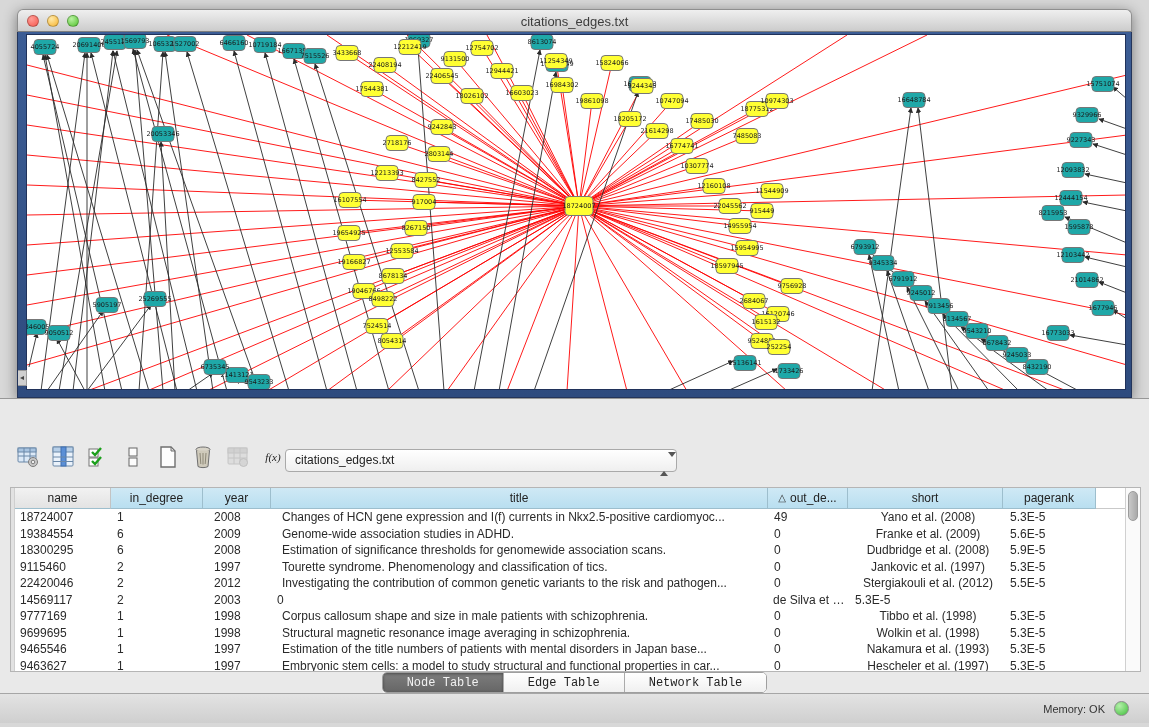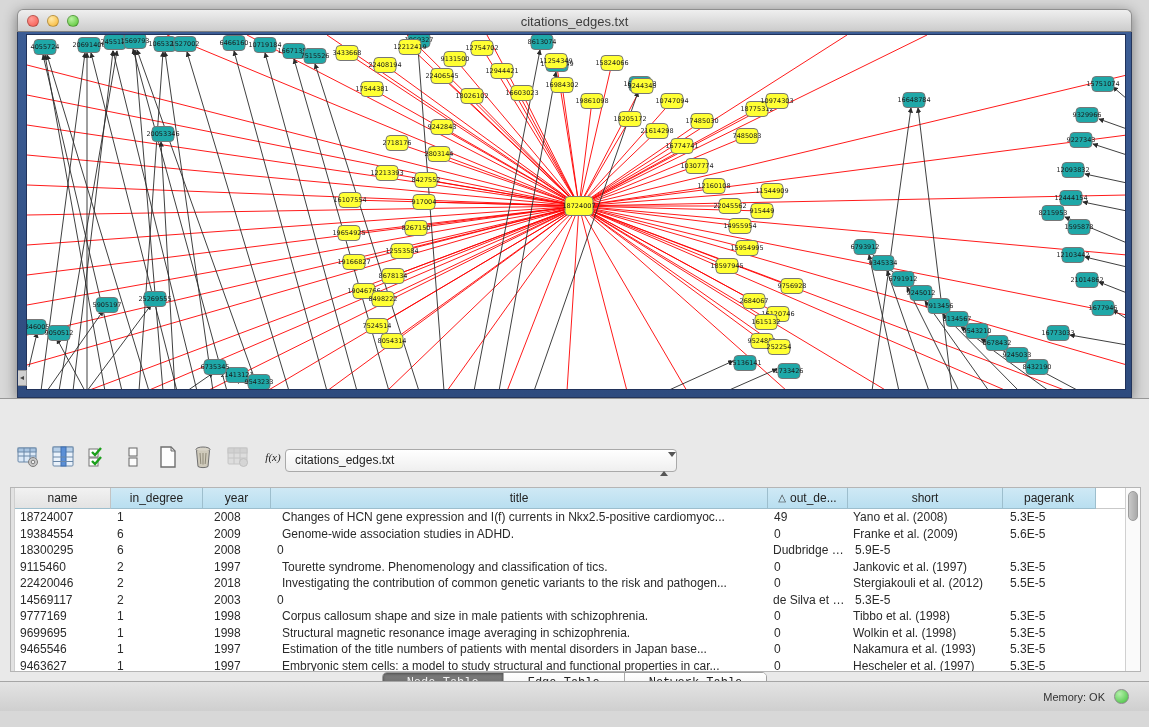--- a/index.html
+++ b/index.html
@@ -108,21 +108,21 @@
   .trow { height:16.5px; cursor:default; }
   .tcell {
     font-size:12px; color:#2a2a2a; line-height:16px;
     white-space:nowrap; overflow:hidden; text-overflow:ellipsis;
   }
   .tcell.col-name { padding-left:5px; }
   .tcell.col-in_degree { padding-left:6px; }
   .tcell.col-year { padding-left:11px; }
   .tcell.col-title { padding-left:11px; }
   .tcell.col-out_degree { padding-left:6px; }
-  .tcell.col-short { padding-left:5px; }
+  .tcell.col-short { padding-left:5px;text-align:center; }
   .tcell.col-pagerank { padding-left:7px; }
   .tw-scrollbar {
     width:15px; background:#fafafa; border-left:1px solid #d0d0d0; position:relative;
   }
   .tw-thumb {
     position:absolute; left:2px; top:3px; width:10px; height:30px;
     background:linear-gradient(90deg,#c9c9c9,#a9a9a9); border-radius:6px; border:1px solid #9b9b9b;
     cursor:pointer;
   }
 
@@ -131,21 +131,21 @@
   .segctl { display:flex; border:1px solid #9f9f9f; border-radius:5px; overflow:hidden; background:#fff; height:21px; box-shadow:0 1px 0 rgba(255,255,255,.7); }
   .seg {
     padding:0 24px; font-size:12px; line-height:20px; color:#222;
     background:linear-gradient(#ffffff,#f0f0f0); cursor:pointer; white-space:nowrap;font-family:Liberation Mono, monospace;
   }
   .seg + .seg { border-left:1px solid #ababab; }
   .seg.selected { background:linear-gradient(#7d7d7d,#666666); color:#f2f2f2; box-shadow:inset 0 1px 3px rgba(0,0,0,.4); }
 
   
   .status-bar {
-    position:absolute; left:0; bottom:16px; width:1149px; height:30px;
+    position:absolute; left:0; bottom:4px; width:1149px; height:30px;
     background:linear-gradient(#e3e3e3,#cfcfcf); border-top:1px solid #a6a6a6;
   }
   .memory-label { position:absolute; right:44px; top:9px; font-size:11px; color:#333; }
   .memory-dot {
     position:absolute; right:20px; top:7px; width:15px; height:15px; border-radius:50%;
     border:1px solid #8b8b8b;
     background:radial-gradient(circle at 35% 30%, #a9eda0, #3fbf3a);
   }
 </style>
 </head>
@@ -658,39 +658,40 @@
               <div class="tcell col-title">Genome-wide association studies in ADHD.</div>
               <div class="tcell col-out_degree">0</div>
               <div class="tcell col-short">Franke et al. (2009)</div>
               <div class="tcell col-pagerank">5.6E-5</div>
               <div class="tcell col-filler"></div>
             </div>
             <div class="trow grid-cols">
               <div class="tcell col-name">18300295</div>
               <div class="tcell col-in_degree">6</div>
               <div class="tcell col-year">2008</div>
+              <div class="tcell col-title">Estimation of significance thresholds for genomewide association scans.</div>
               <div class="tcell col-out_degree">0</div>
               <div class="tcell col-short">Dudbridge et al. (2008)</div>
               <div class="tcell col-pagerank">5.9E-5</div>
               <div class="tcell col-filler"></div>
             </div>
             <div class="trow grid-cols">
               <div class="tcell col-name">9115460</div>
               <div class="tcell col-in_degree">2</div>
               <div class="tcell col-year">1997</div>
               <div class="tcell col-title">Tourette syndrome. Phenomenology and classification of tics.</div>
               <div class="tcell col-out_degree">0</div>
               <div class="tcell col-short">Jankovic et al. (1997)</div>
               <div class="tcell col-pagerank">5.3E-5</div>
               <div class="tcell col-filler"></div>
             </div>
             <div class="trow grid-cols">
               <div class="tcell col-name">22420046</div>
               <div class="tcell col-in_degree">2</div>
-              <div class="tcell col-year">2018</div>
+              <div class="tcell col-year">2012</div>
               <div class="tcell col-title">Investigating the contribution of common genetic variants to the risk and pathogen...</div>
               <div class="tcell col-out_degree">0</div>
               <div class="tcell col-short">Stergiakouli et al. (2012)</div>
               <div class="tcell col-pagerank">5.5E-5</div>
               <div class="tcell col-filler"></div>
             </div>
             <div class="trow grid-cols">
               <div class="tcell col-name">14569117</div>
               <div class="tcell col-in_degree">2</div>
               <div class="tcell col-year">2003</div>

